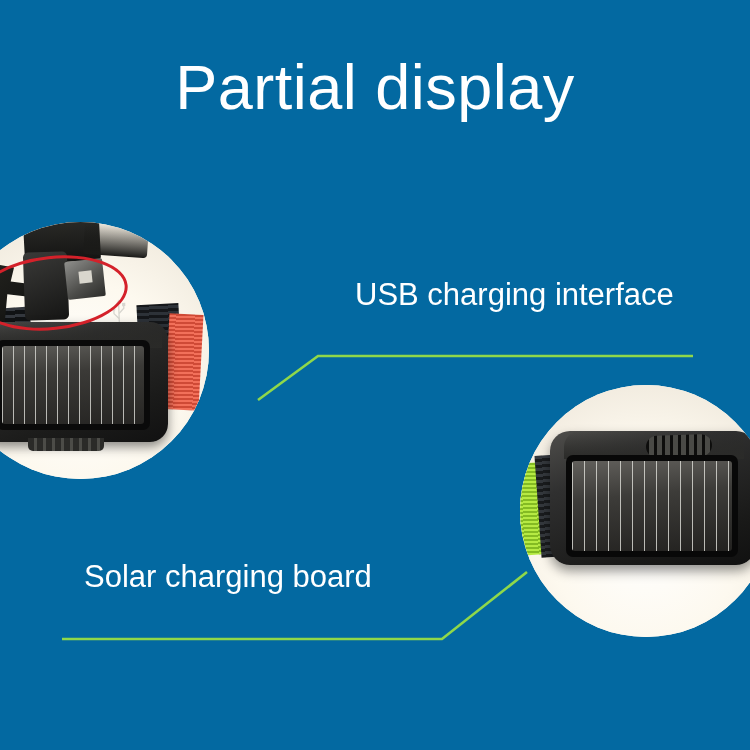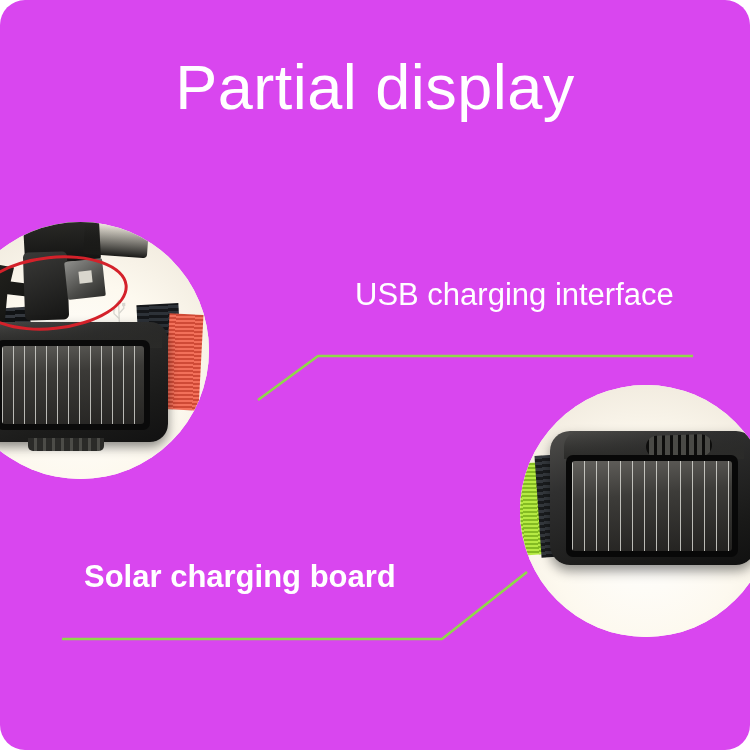--- a/index.html
+++ b/index.html
@@ -4,23 +4,22 @@
 <style>
   * { margin:0; padding:0; box-sizing:border-box; }
   html, body {
     width:750px; height:750px;
     font-family:"Liberation Sans", sans-serif;
     overflow:hidden;
   }
   #stage {
     position:relative;
     width:750px; height:750px;
-    background:#d946ef;
+    background:#0369a1;
     overflow:hidden;
-    border-radius:25px;
   }
 
   
   .page-title {
     position:absolute;
     left:0; top:56px;
     width:750px;
     text-align:center;
     color:#ffffff;
     font-size:63px;
@@ -33,21 +32,21 @@
   
   .callout-label {
     position:absolute;
     color:#ffffff;
     font-size:31px;
     font-weight:400;
     line-height:1;
     white-space:nowrap;
   }
   #label-usb   { left:323px; top:279px;margin-left:32px; }
-  #label-solar { left:84px;  top:561px;font-weight:bold; }
+  #label-solar { left:84px;  top:561px; }
 
   
   #leaders {
     position:absolute; left:0; top:0;
     width:750px; height:750px;
     pointer-events:none;
   }
 
   
   .photo-circle {

